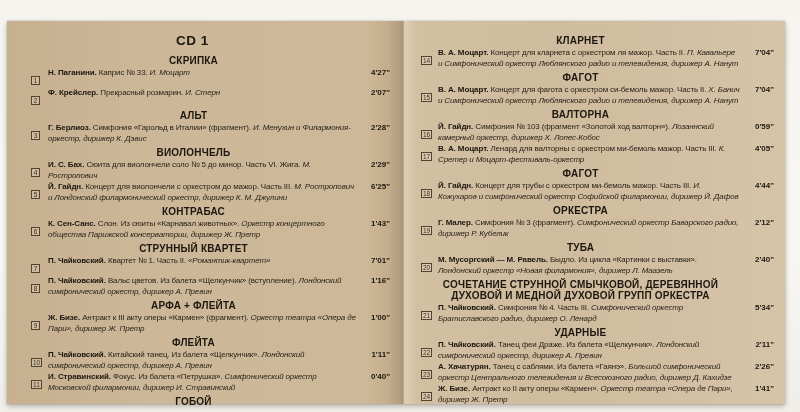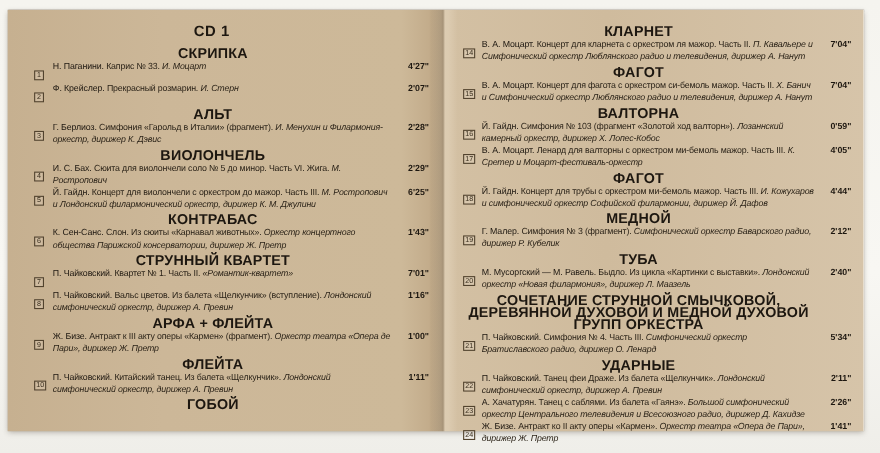--- a/index.html
+++ b/index.html
@@ -3,53 +3,53 @@
 <meta charset="utf-8">
 <style>
   html,body{margin:0;padding:0;}
   body{
     width:800px;height:412px;overflow:hidden;position:relative;
     background:linear-gradient(180deg,#f5f4ef 0%,#f8f7f3 60%,#efeee9 100%);
     font-family:"Liberation Sans",sans-serif;
     -webkit-font-smoothing:antialiased;
   }
   .booklet{
-    position:absolute;left:7px;top:9px;width:778px;height:383px;
+    position:absolute;left:7px;top:21px;width:778px;height:383px;
     display:flex;
     box-shadow:0 2px 5px rgba(60,50,35,.35), 0 0 1px rgba(60,50,35,.4);
     background:linear-gradient(90deg,#c6b090 0%,#ccb798 18%,#cdb999 46%,#c2ab8a 49.5%,#d3c0a3 51.5%,#cfbb9d 70%,#d6c4a9 100%);
   }
   .fold{
     position:absolute;left:383px;top:0;width:26px;height:100%;
     background:linear-gradient(90deg,rgba(74,58,38,0) 0%,rgba(74,58,38,.22) 42%,rgba(74,58,38,.30) 49%,rgba(255,246,230,.28) 56%,rgba(74,58,38,0) 100%);
     pointer-events:none;
   }
   .page{position:relative;width:389px;height:100%;box-sizing:border-box;}
   .page.left{padding:10px 6px 0 24px;}
   .page.right{padding:11px 11px 0 25px;}
   .cd-title{
     text-align:center;font-weight:bold;font-size:13.5px;color:#1d1710;
     letter-spacing:.5px;margin:2px 36px 7px 0;
   }
   .sec-title{
-    text-align:center;font-weight:bold;font-size:13px;line-height:11px;color:#1d1710;
+    text-align:center;font-weight:bold;font-size:10px;line-height:11px;color:#1d1710;
     letter-spacing:.2px;margin:3px 34px 2px 0;
   }
   .track{display:flex;align-items:flex-start;margin:0 0 1px 0;}
   .num{flex:0 0 17px;padding-top:1px;}
   .numbox{
     display:inline-flex;align-items:center;justify-content:center;
     min-width:9px;height:9px;padding:0 1px;box-sizing:border-box;
     border:1px solid #52432e;color:#3a2f1f;
     font-size:6.5px;line-height:7px;background:rgba(255,250,240,.15);
   }
   .body{
     flex:1 1 auto;font-size:8px;line-height:10.5px;letter-spacing:-0.15px;color:#2b2318;
   }
-  .body .composer{font-weight:normal;color:#1d1710;letter-spacing:-0.1px;}
+  .body .composer{font-weight:bold;color:#1d1710;letter-spacing:-0.1px;}
   .body .performers{font-style:italic;}
   .dur{
     flex:0 0 34px;text-align:right;font-weight:bold;font-size:8px;line-height:10.5px;
     color:#1d1710;white-space:nowrap;
   }
   .total{
     margin:9px 0 0 17px;font-weight:bold;font-size:9px;color:#1d1710;letter-spacing:-0.1px;
   }
   .total .val{margin-left:10px;}
 </style>
@@ -110,20 +110,25 @@
           <div class="num"><span class="numbox">9</span></div>
           <div class="body"><span class="composer">Ж. Бизе.</span> <span class="work">Антракт к III акту оперы «Кармен» (фрагмент).</span> <span class="performers">Оркестр театра «Опера де Пари», дирижер Ж. Претр</span></div>
           <div class="dur">1'00"</div>
         </div>
         <div class="sec-title">ФЛЕЙТА</div>
         <div class="track">
           <div class="num"><span class="numbox">10</span></div>
           <div class="body"><span class="composer">П. Чайковский.</span> <span class="work">Китайский танец. Из балета «Щелкунчик».</span> <span class="performers">Лондонский симфонический оркестр, дирижер А. Превин</span></div>
           <div class="dur">1'11"</div>
         </div>
+        <div class="track">
+          <div class="num"><span class="numbox">11</span></div>
+          <div class="body"><span class="composer">И. Стравинский.</span> <span class="work">Фокус. Из балета «Петрушка».</span> <span class="performers">Симфонический оркестр Московской филармонии, дирижер И. Стравинский</span></div>
+          <div class="dur">0'40"</div>
+        </div>
         <div class="sec-title">ГОБОЙ</div>
       </div>
   </div>
   <div class="page right">
     <div class="col">
         <div class="sec-title">КЛАРНЕТ</div>
         <div class="track">
           <div class="num"><span class="numbox">14</span></div>
           <div class="body"><span class="composer">В. А. Моцарт.</span> <span class="work">Концерт для кларнета с оркестром ля мажор. Часть II.</span> <span class="performers">П. Кавальере и Симфонический оркестр Люблянского радио и телевидения, дирижер А. Нанут</span></div>
           <div class="dur">7'04"</div>
@@ -144,21 +149,21 @@
           <div class="num"><span class="numbox">17</span></div>
           <div class="body"><span class="composer">В. А. Моцарт.</span> <span class="work">Ленард для валторны с оркестром ми-бемоль мажор. Часть III.</span> <span class="performers">К. Сретер и Моцарт-фестиваль-оркестр</span></div>
           <div class="dur">4'05"</div>
         </div>
         <div class="sec-title">ФАГОТ</div>
         <div class="track">
           <div class="num"><span class="numbox">18</span></div>
           <div class="body"><span class="composer">Й. Гайдн.</span> <span class="work">Концерт для трубы с оркестром ми-бемоль мажор. Часть III.</span> <span class="performers">И. Кожухаров и симфонический оркестр Софийской филармонии, дирижер Й. Дафов</span></div>
           <div class="dur">4'44"</div>
         </div>
-        <div class="sec-title">МЕДНОЙ</div>
+        <div class="sec-title">ОРКЕСТРА</div>
         <div class="track">
           <div class="num"><span class="numbox">19</span></div>
           <div class="body"><span class="composer">Г. Малер.</span> <span class="work">Симфония № 3 (фрагмент).</span> <span class="performers">Симфонический оркестр Баварского радио, дирижер Р. Кубелик</span></div>
           <div class="dur">2'12"</div>
         </div>
         <div class="sec-title">ТУБА</div>
         <div class="track">
           <div class="num"><span class="numbox">20</span></div>
           <div class="body"><span class="composer">М. Мусоргский — М. Равель.</span> <span class="work">Быдло. Из цикла «Картинки с выставки».</span> <span class="performers">Лондонский оркестр «Новая филармония», дирижер Л. Маазель</span></div>
           <div class="dur">2'40"</div>

